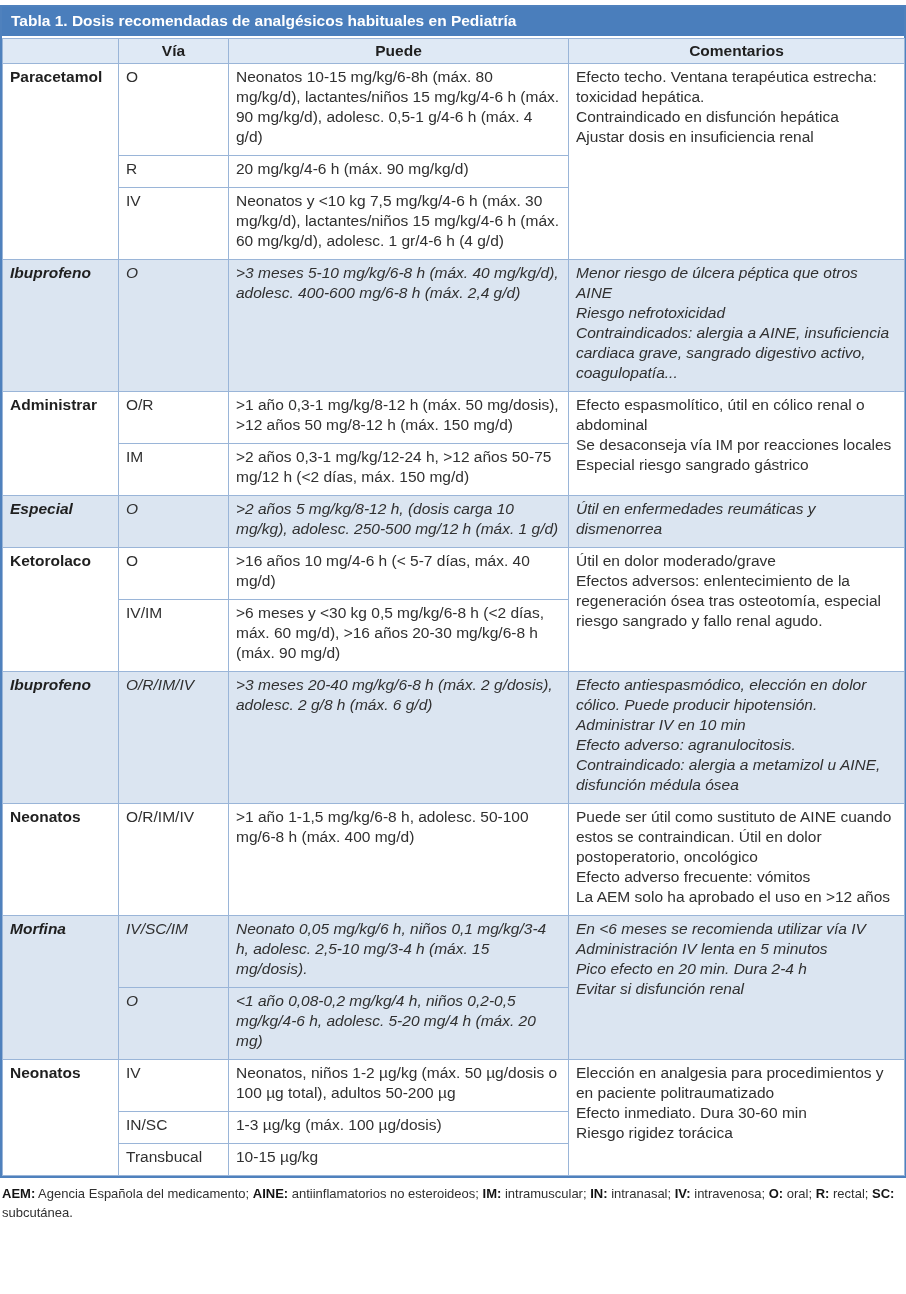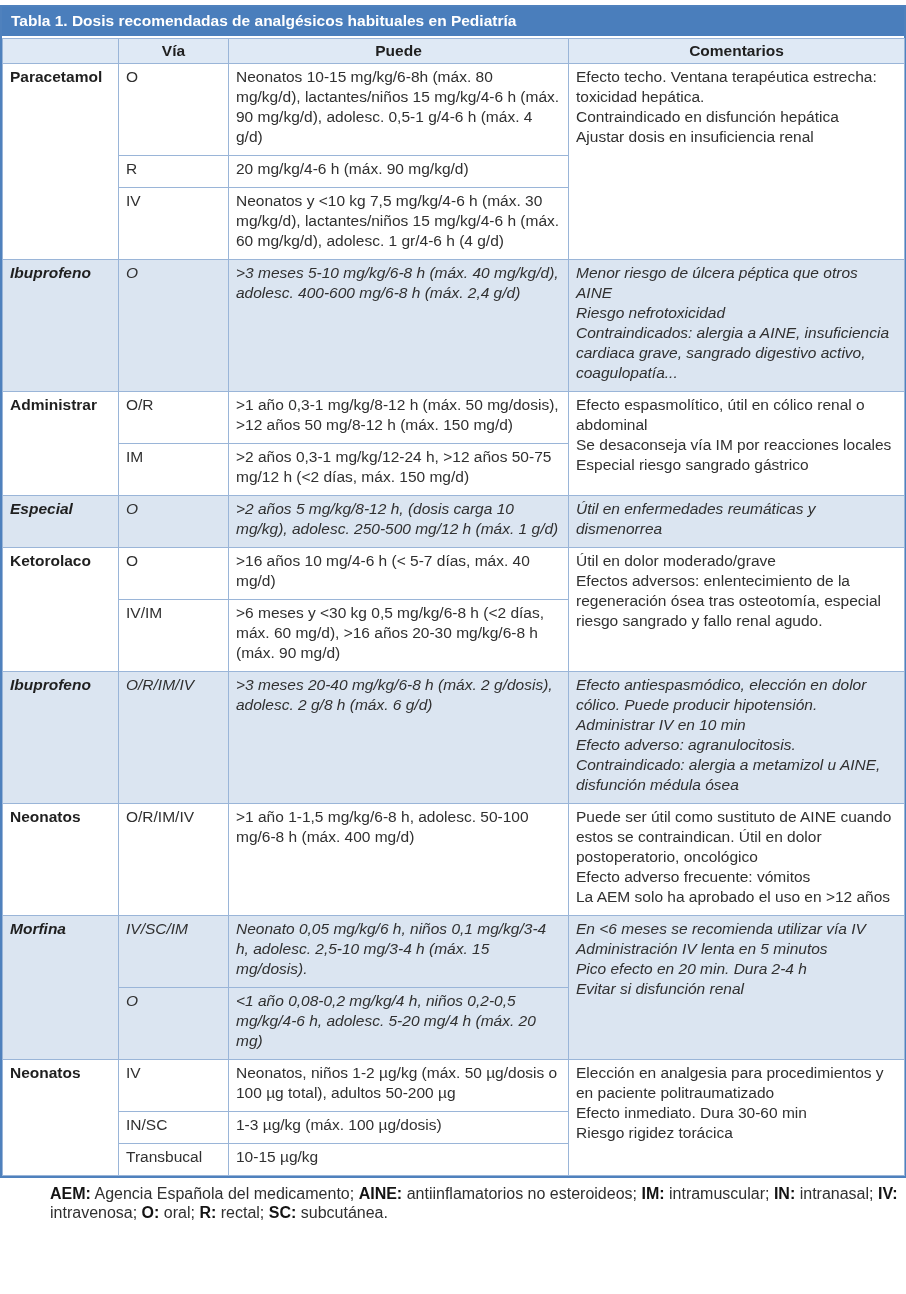--- a/index.html
+++ b/index.html
@@ -38,25 +38,24 @@
     color:#1f1f1f;
   }
   td {
     padding:3px 7px 8px 7px;
     line-height:20px;
   }
   td.drug-cell { font-weight:bold; color:#1f1f1f; }
   tr.shaded td { background:#dbe5f1;font-style:italic; }
   td.comments-cell, td.dose-cell { white-space:pre-line; }
   .footnote {
-    font-size:16px;
+    font-size:13px;
     line-height:19px;
     padding:6px 3px 8px 2px;
     color:#303030;
-    margin-left:48px;
   }
   .footnote b { color:#141414; }
 </style>
 </head>
 <body>
 
 <div class="page">
   <div class="tablewrap">
     <div class="title-bar">
       <span>Tabla 1.</span><span> Dosis recomendadas de analgésicos habituales en Pediatría</span>

